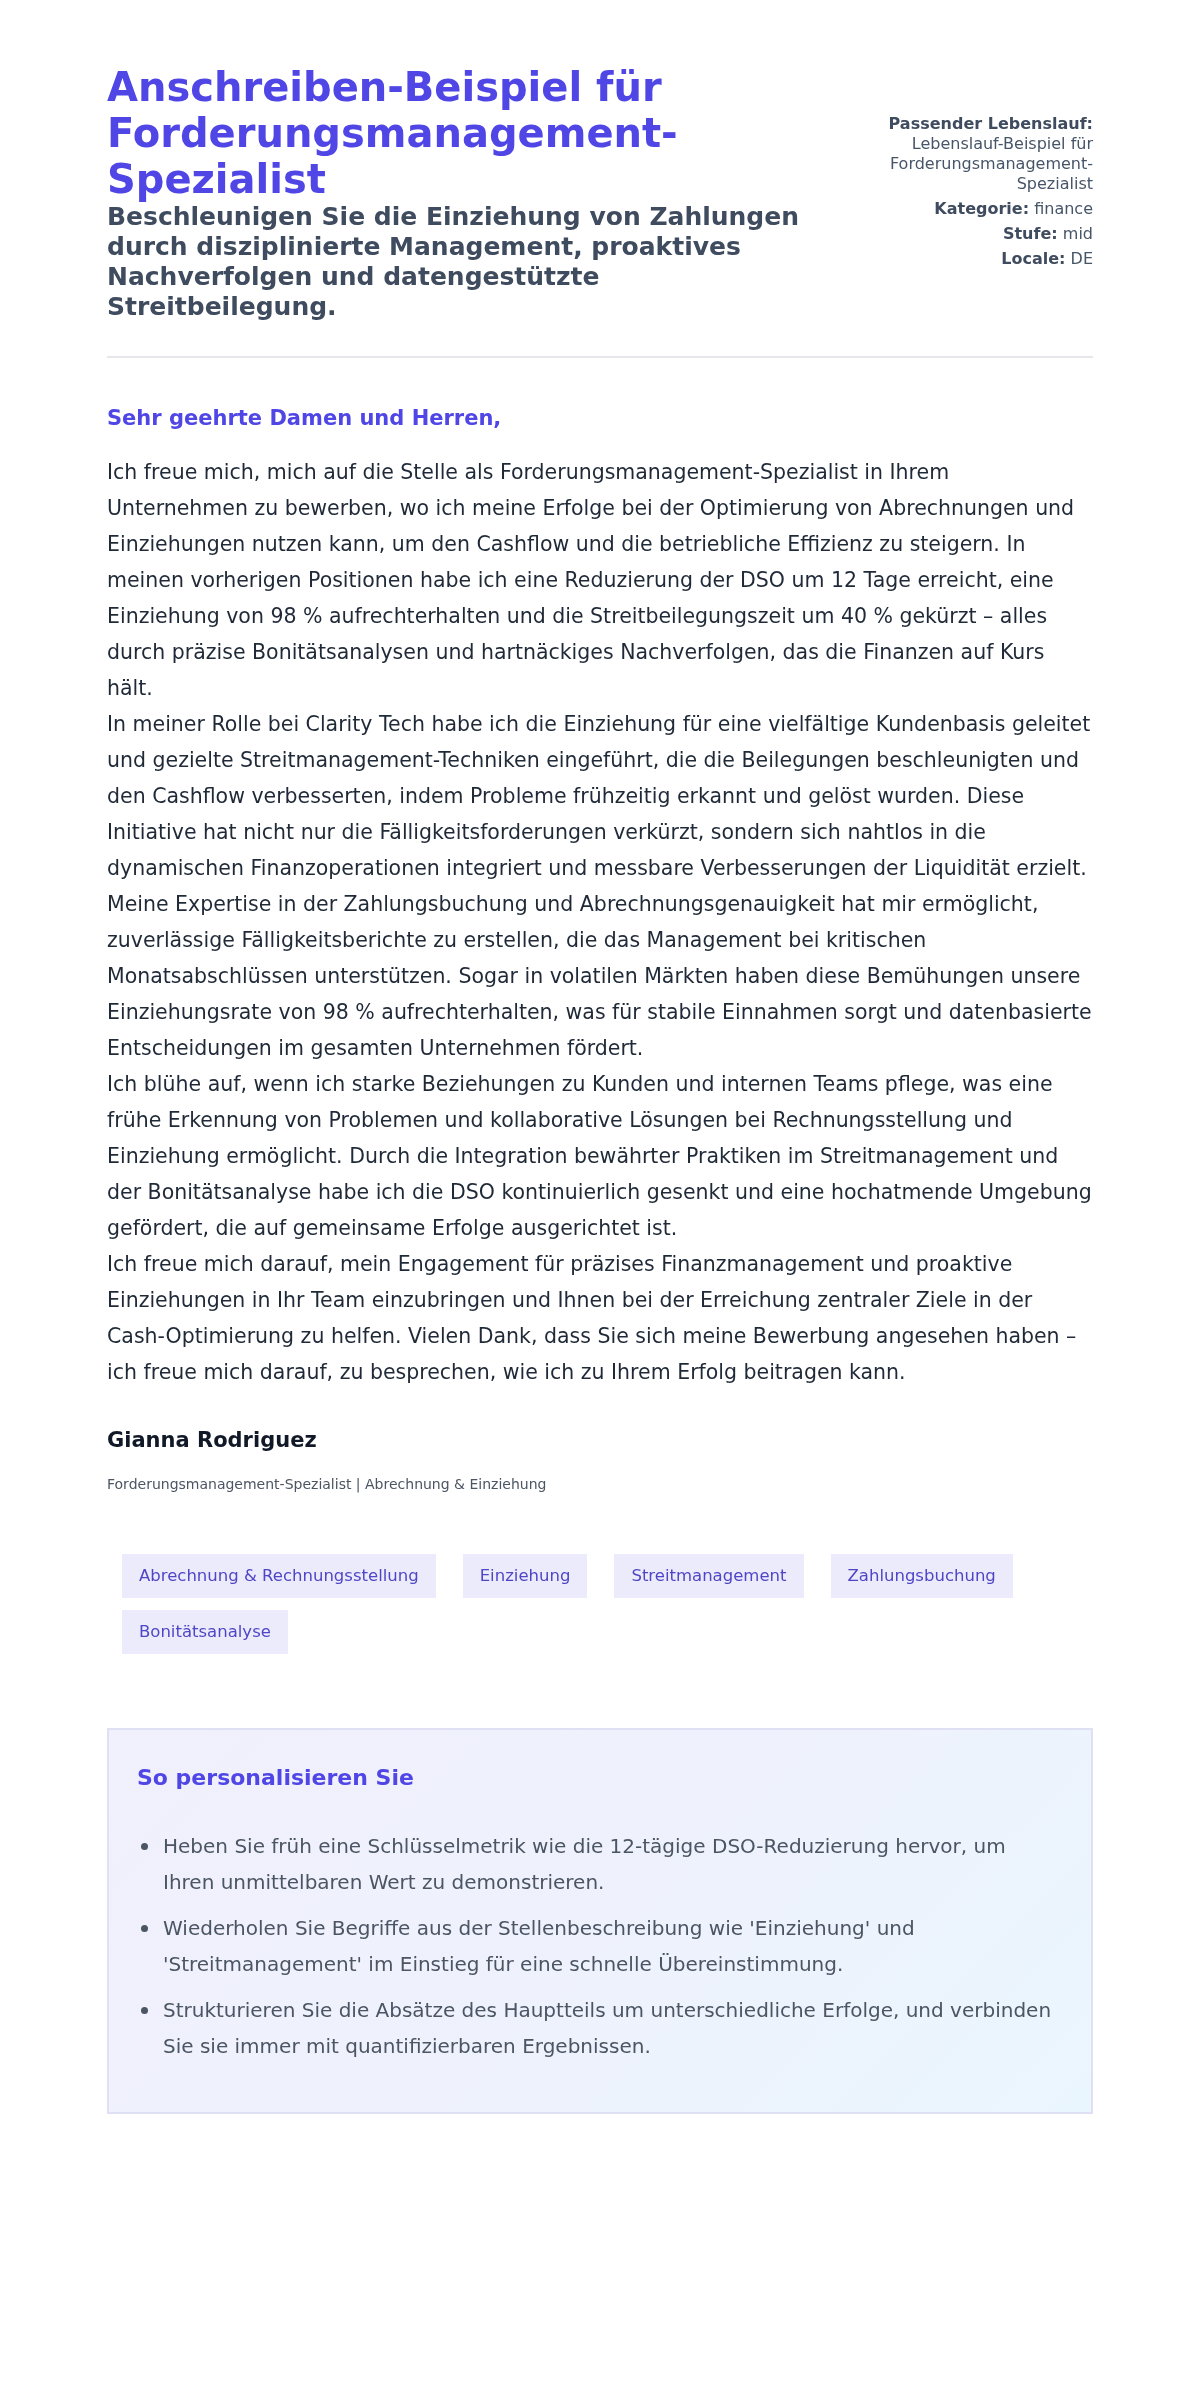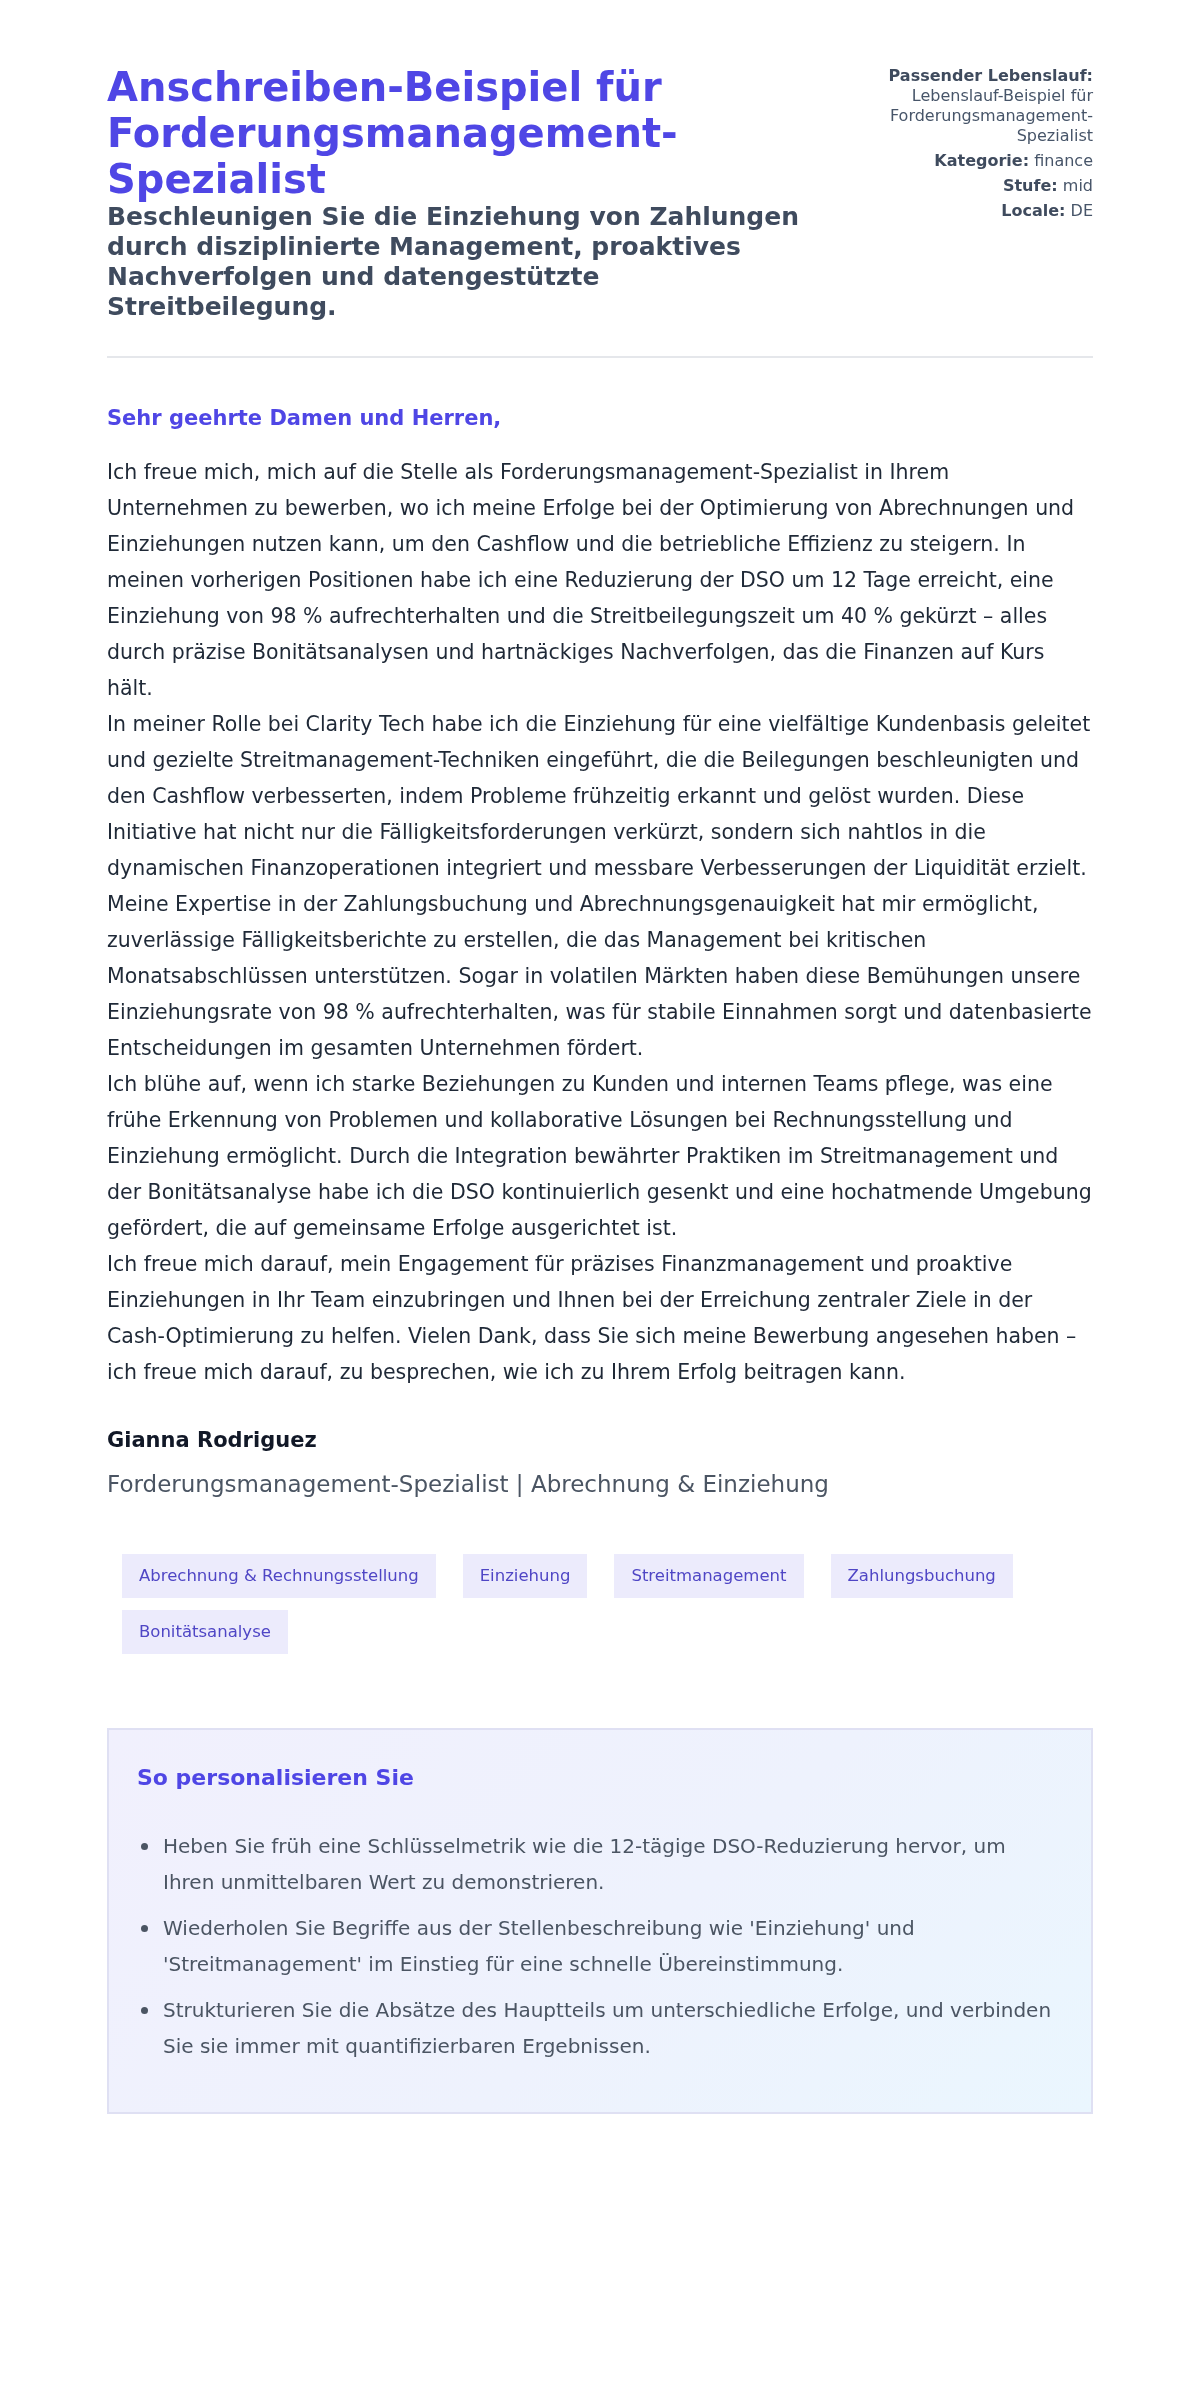--- a/index.html
+++ b/index.html
@@ -11,21 +11,21 @@
       color: #111827;
     }
     .page {
       width: 1200px;
       padding: 64px 107px 60px 107px;
     }
     
     .header {
       display: flex;
       justify-content: space-between;
-      align-items: flex-start;
+      align-items: center;
       padding-bottom: 34px;
       border-bottom: 2px solid #e5e7eb;
     }
     .header-left { width: 720px; }
     .title {
       font-size: 40px;
       line-height: 46px;
       font-weight: bold;
       color: #4f46e5;
     }
@@ -64,21 +64,21 @@
     .body-para.first { margin-top: 22px; }
 
     .signature { margin-top: 36px; }
     .sig-name {
       font-size: 21px;
       line-height: 28px;
       font-weight: bold;
       color: #111827;
     }
     .sig-role {
-      font-size: 23px;
+      font-size: 14px;
       line-height: 28px;
       color: #4b5563;
       margin-top: 16px;
     }
 
     .tags {
       display: flex;
       flex-wrap: wrap;
       gap: 12px 12px;
       margin-top: 56px;

